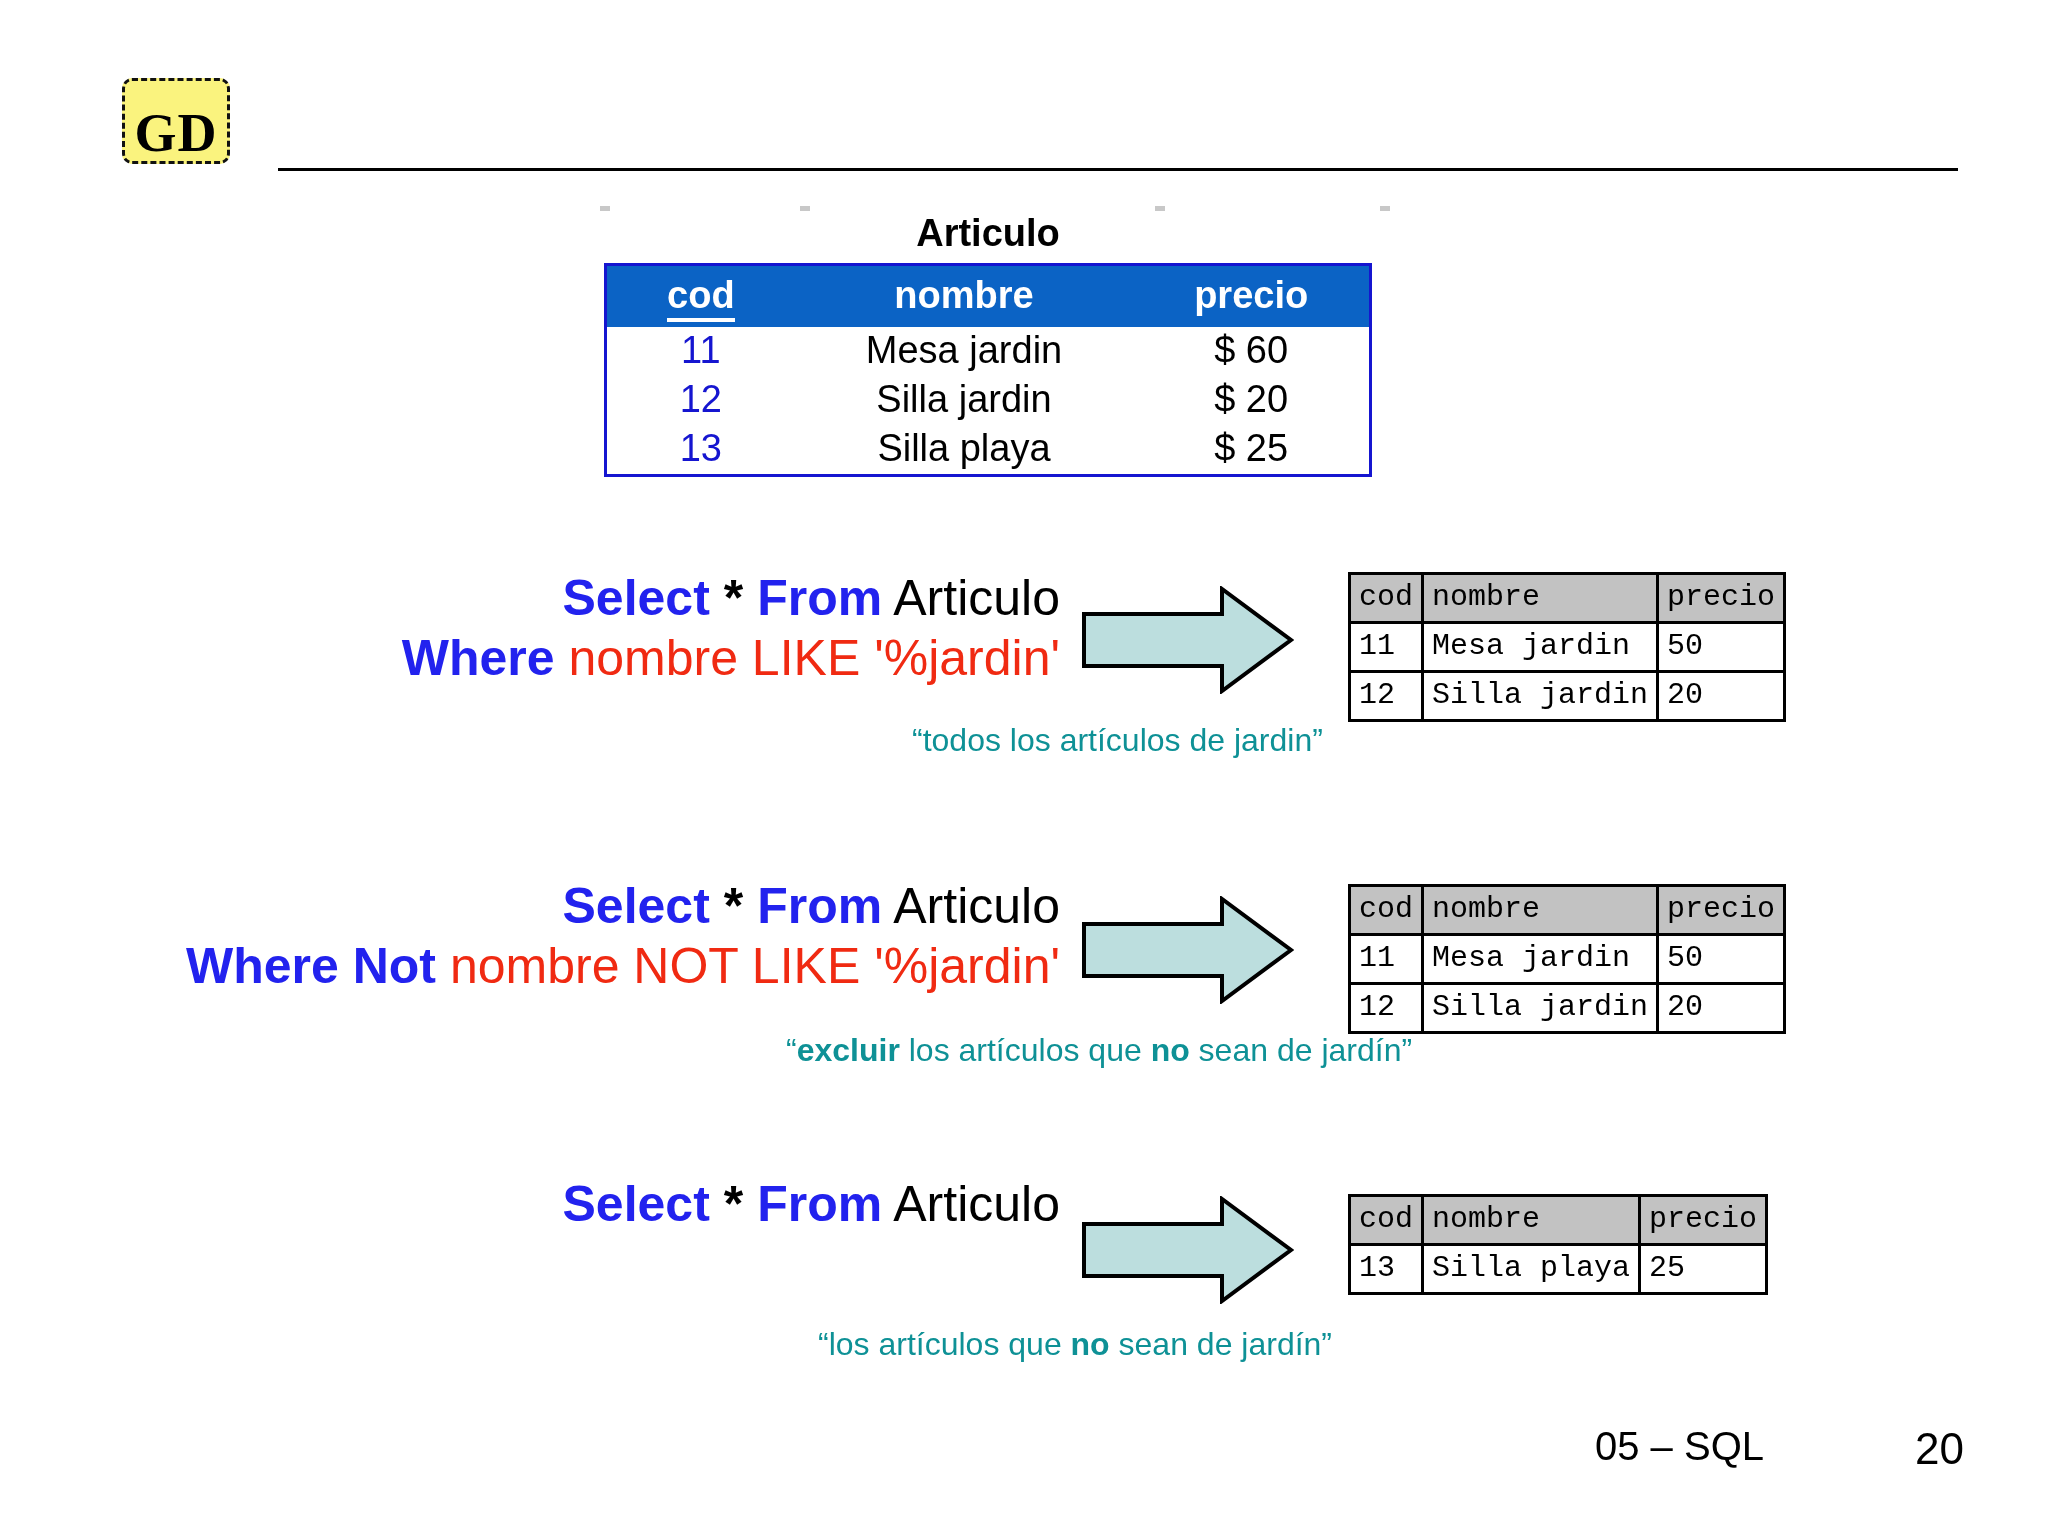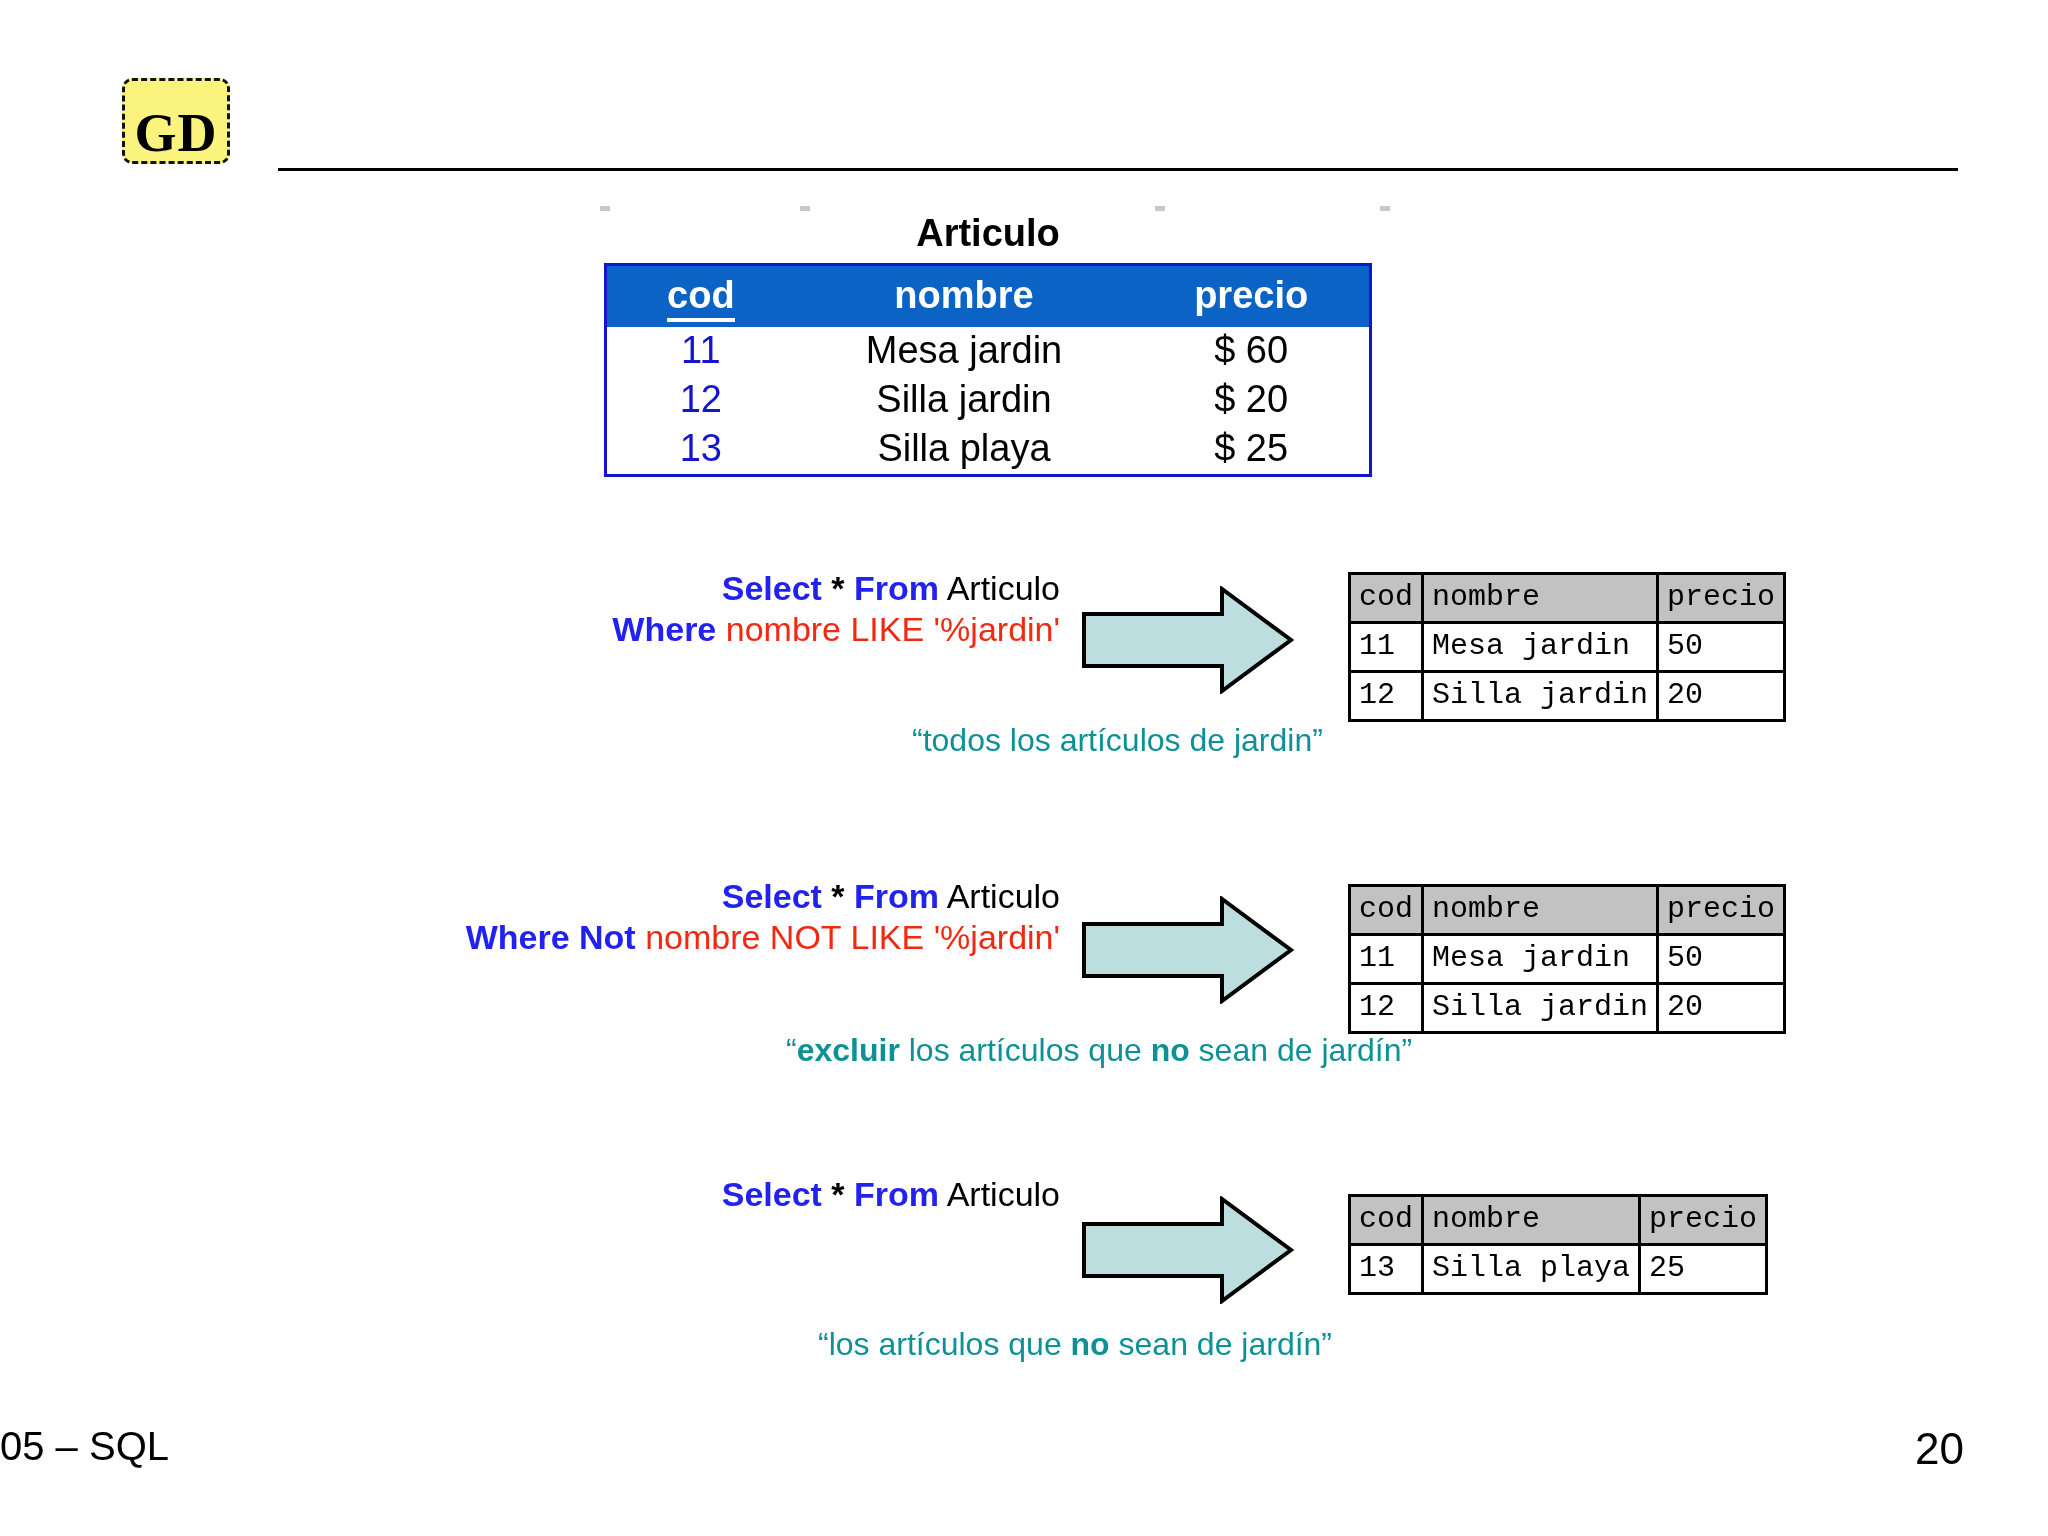--- a/index.html
+++ b/index.html
@@ -112,21 +112,21 @@
   }
 
   
   .block { position: absolute; }
   .query {
     position: absolute;
     text-align: right;
     line-height: 1.20;
     white-space: nowrap;
   }
-  .qline { font-size: 34px; }
+  .qline { font-size: 50px; }
   .kw    { color: #2222EE; font-weight: bold; }
   .star  { color: #000; font-weight: bold; }
   .tbl   { color: #000; font-weight: normal; }
   .expr  { color: #F02A12; font-weight: normal; }
 
   
   .arrow {
     position: absolute;
     width: 212px; height: 108px;
   }
@@ -162,21 +162,21 @@
     color: #0E9196;
     white-space: nowrap;
   }
   .caption b { font-weight: bold; }
 
   
   #footer-center {
     position: absolute;
     left: 0; top: 1424px;
     width: 1764px;
-    text-align: left;
+    text-align: right;
     font-size: 40px;
     color: #000;
   }
   #footer-page {
     position: absolute;
     right: 84px; top: 1424px;
     font-size: 44px;
     color: #000;
   }
 </style>

